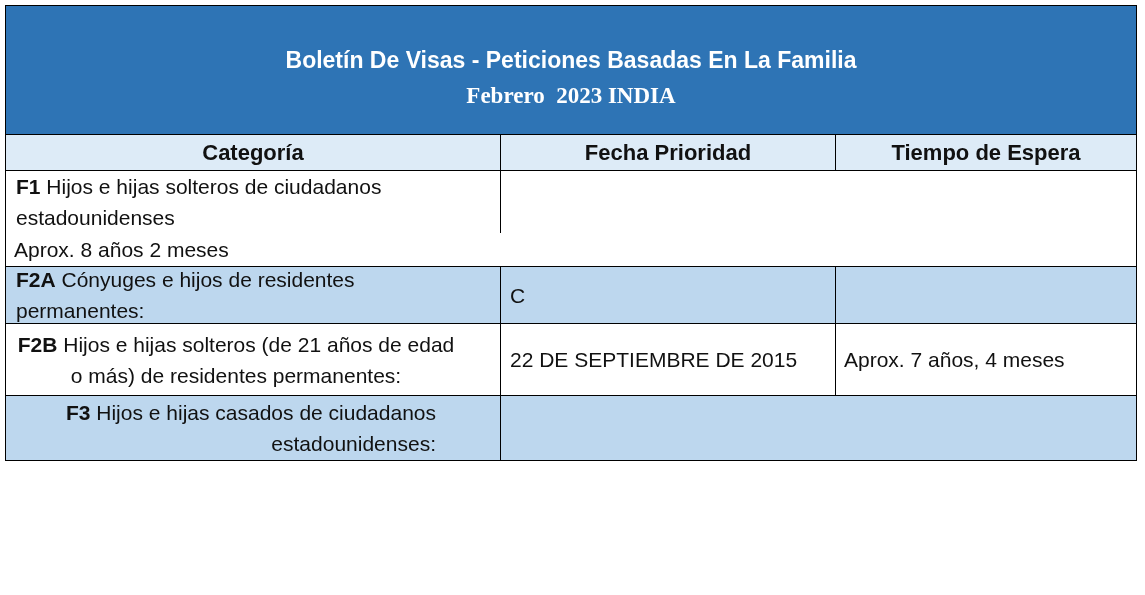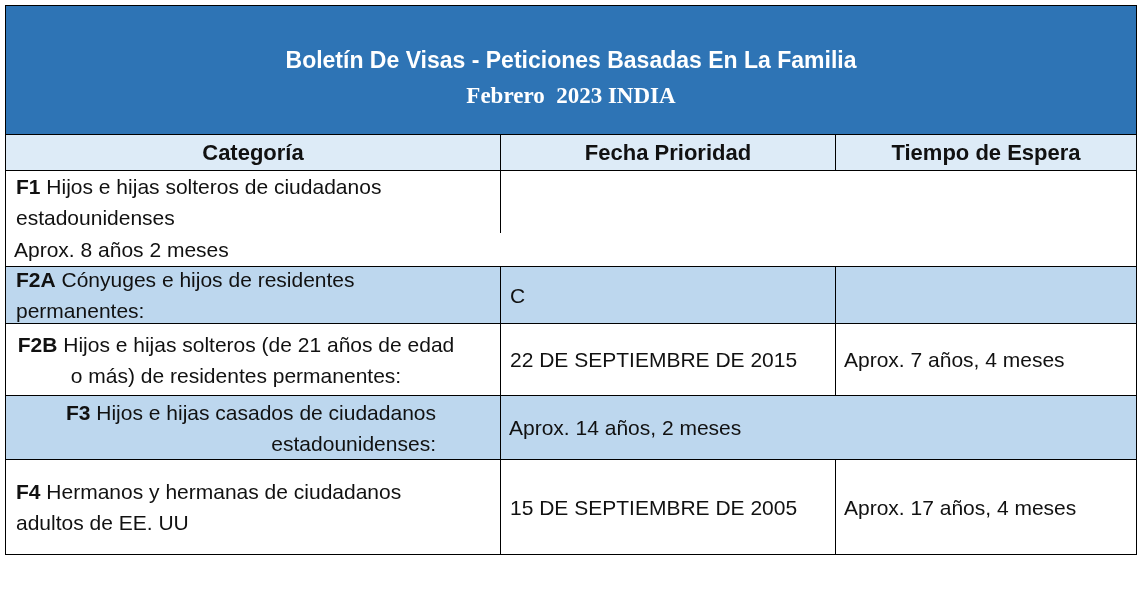--- a/index.html
+++ b/index.html
@@ -52,23 +52,15 @@
         <div style="width:440px;"><b>F2B</b><span> Hijos e hijas solteros (de 21 años de edad o más) de residentes permanentes:</span></div>
       </div>
     <div class="cell c2">22 DE SEPTIEMBRE DE 2015</div>
     <div class="cell c3">Aprox. 7 años, 4 meses</div>
   </div>
 
   <div class="row blue" style="height:64px;">
     <div class="cell c1">
         <div style="width:420px;text-align:right;"><b>F3</b><span> Hijos e hijas casados de ciudadanos estadounidenses:</span></div>
       </div>
-    <div class="cell c3">Aprox. 14 años, 2 meses</div>
   </div>
 
-  <div class="row white" style="height:94px;">
-    <div class="cell c1">
-        <div style="width:440px;"><b>F4</b><span> Hermanos y hermanas de ciudadanos adultos de EE. UU</span></div>
-      </div>
-    <div class="cell c2">15 DE SEPTIEMBRE DE 2005</div>
-    <div class="cell c3">Aprox. 17 años, 4 meses</div>
-  </div>
 </div>
 
 </body></html>

